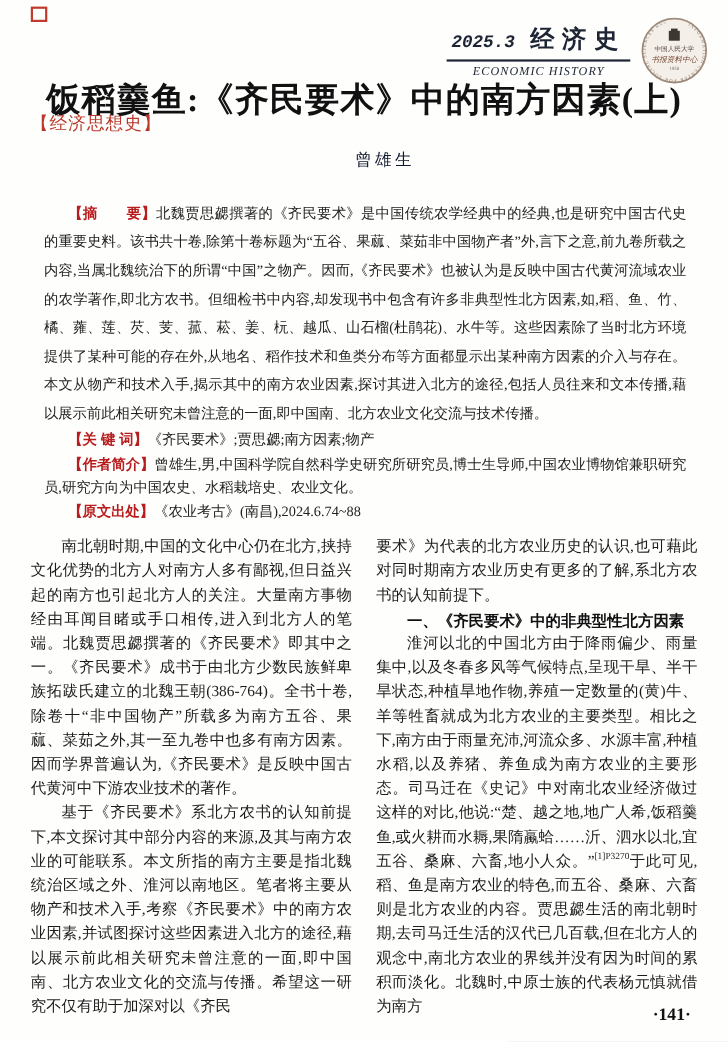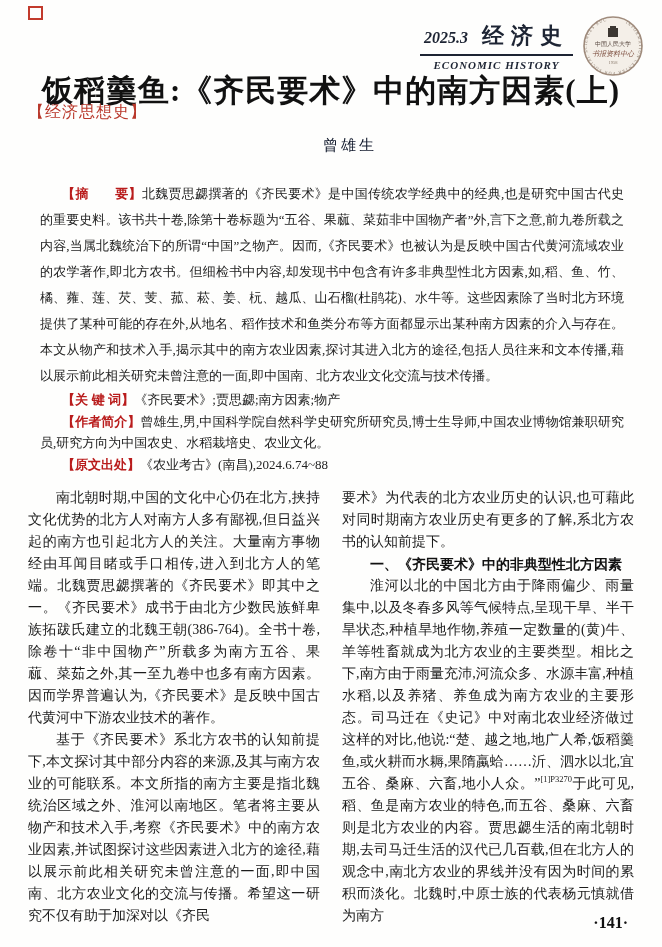--- a/index.html
+++ b/index.html
@@ -24,29 +24,29 @@
     display:flex;align-items:center;gap:9px;
   }
   .header-masthead{text-align:center;color:#1d2433;}
   .masthead-line1{
     display:flex;align-items:baseline;justify-content:center;gap:14px;
     padding:0 4px 3px 4px;
     border-bottom:2px solid #1d2433;
   }
   .masthead-issue{
     font-style:italic;font-weight:bold;font-size:16px;
-    font-family:Liberation Serif, serif;
+    font-family:Liberation Mono, monospace;
   }
   .masthead-cn{
     font-weight:bold;font-size:22px;letter-spacing:7px;
     font-family:Liberation Serif, serif;
   }
   .masthead-en{
     margin-top:3px;
-    font-weight:bold;font-style:italic;font-size:11px;letter-spacing:1px;
+    font-weight:normal;font-style:italic;font-size:11px;letter-spacing:1px;
     font-family:"Liberation Serif",serif;
   }
   .seal{width:62px;height:62px;}
   .section-label{
     position:absolute;left:28px;top:70px;
     font-family:"Liberation Sans","DejaVu Sans",sans-serif;
     font-size:16px;color:#b9382b;letter-spacing:1px;margin-top:32px;
   }
   
   .title{

